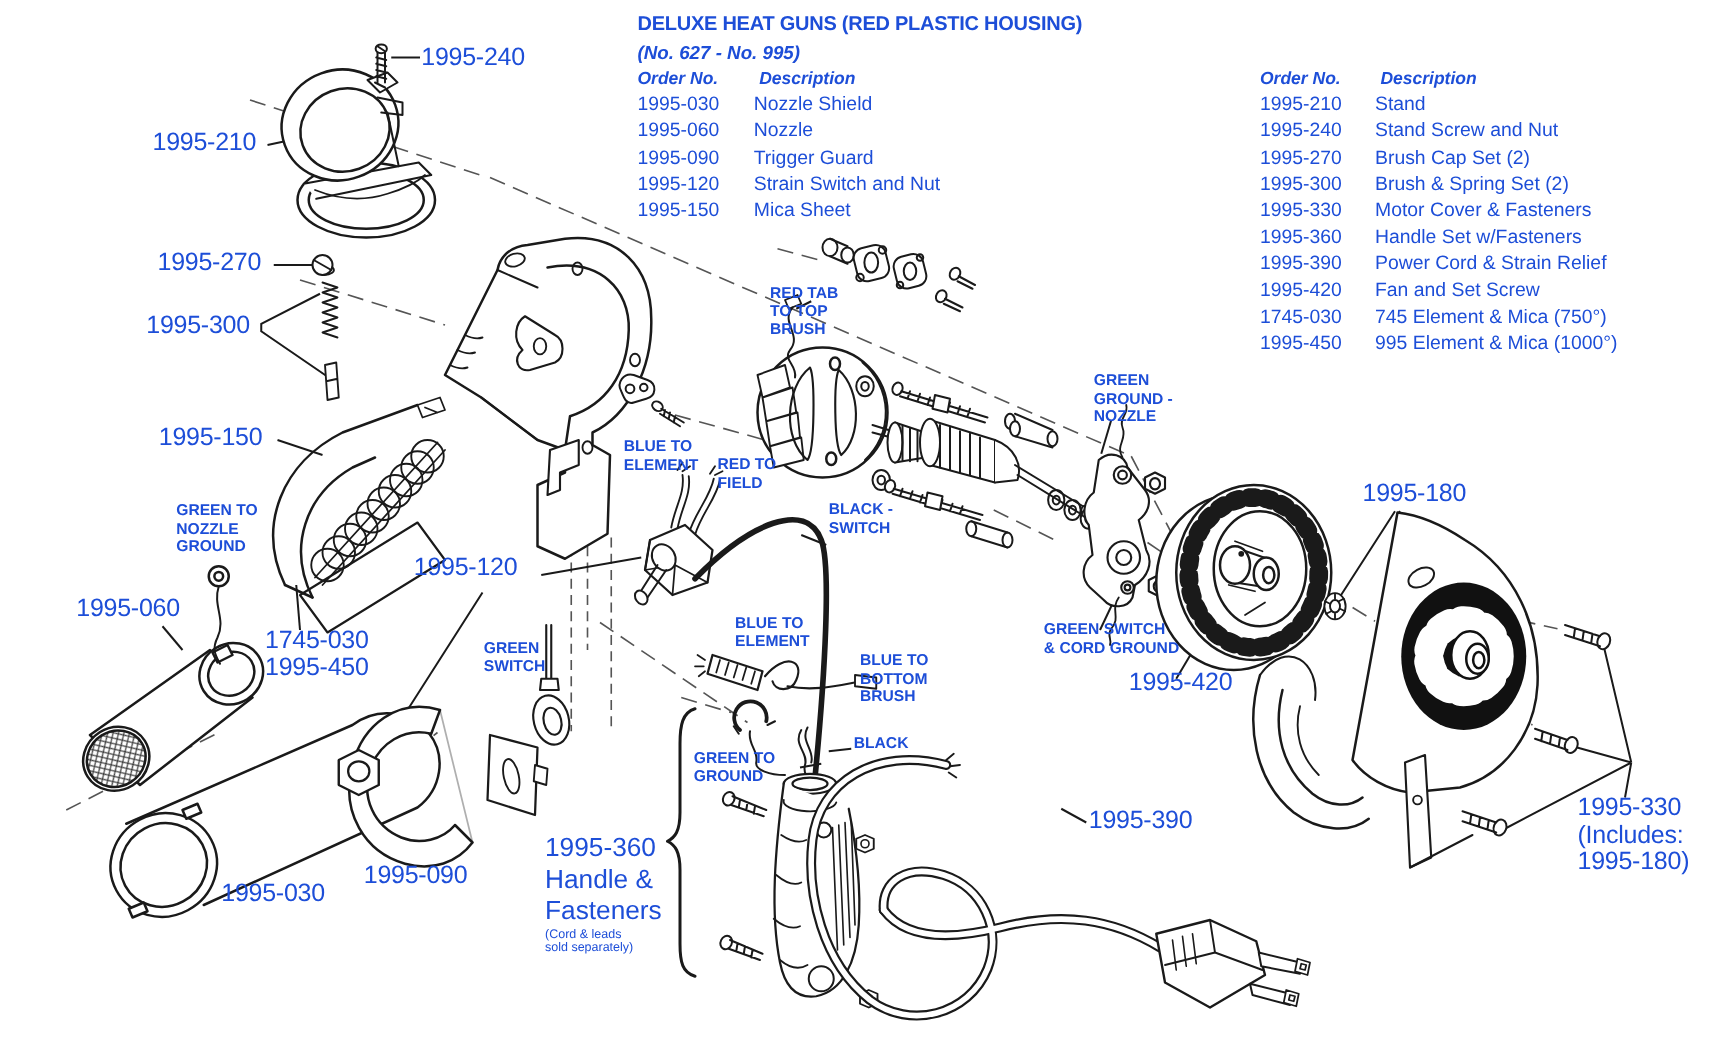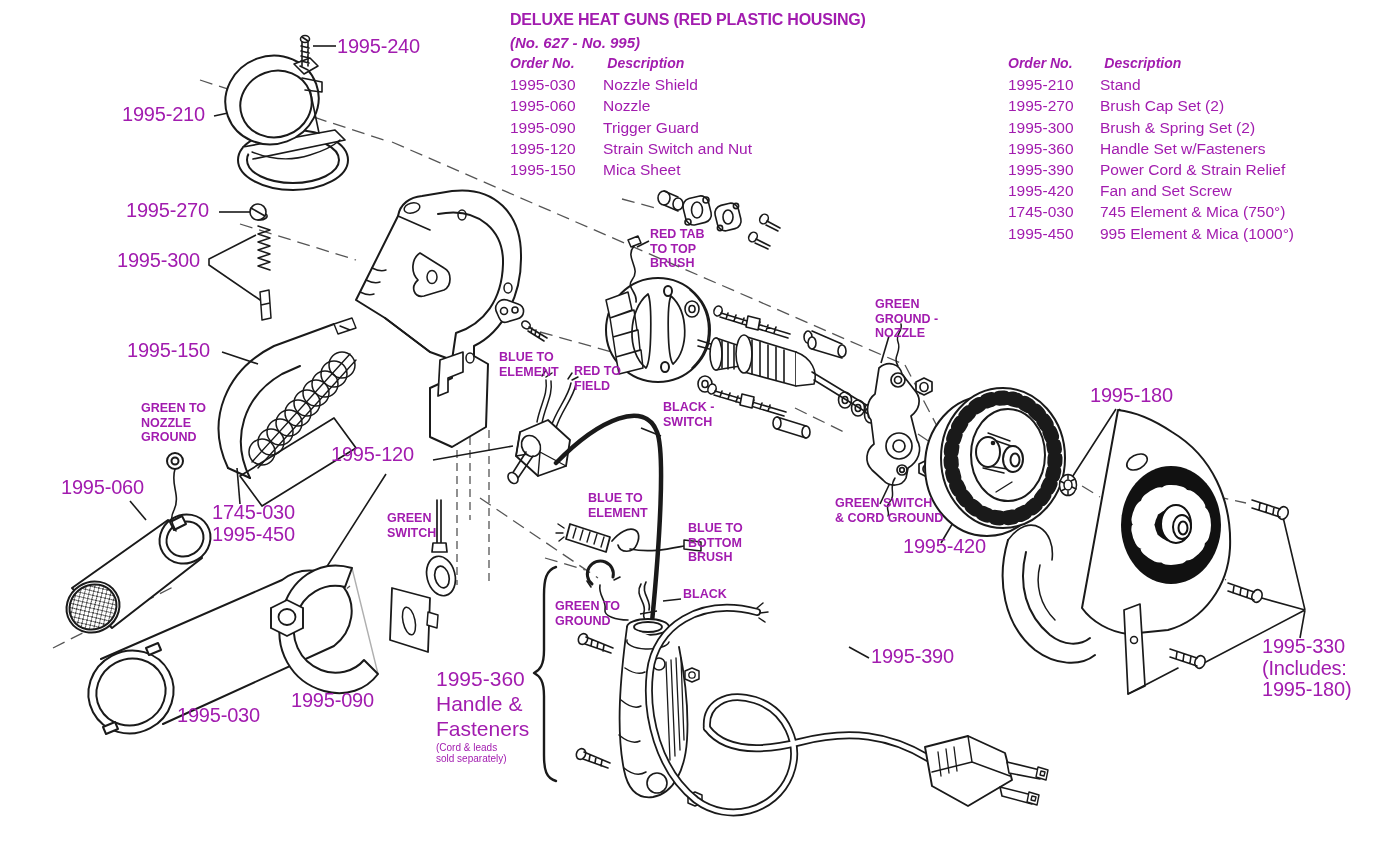--- a/index.html
+++ b/index.html
@@ -1,17 +1,17 @@
 <!DOCTYPE html>
 <html><head>
 <meta charset="utf-8">
 <style>
   html,body{margin:0;padding:0;background:#fff}
   .stage{position:relative;width:1381px;height:848px;background:#fff;overflow:hidden;
-         font-family:"Liberation Sans",sans-serif;color:#a21caf}
+         font-family:"Liberation Sans",sans-serif;color:#1d4ed8}
   .stage svg{position:absolute;left:0;top:0}
   .lbl{position:absolute;white-space:pre-line}
   .pn{font-size:20px;letter-spacing:-0.2px;line-height:1.08}
   .wl{font-size:12.5px;font-weight:bold;line-height:1.16}
   .hs{font-size:21px;line-height:1.2}
   .hn{font-size:10px;line-height:1.12}
   .title{font-size:16px;font-weight:bold;letter-spacing:-0.2px}
   .subtitle{font-size:15px;font-weight:bold;font-style:italic}
   .ptable{position:absolute}
   .thead span{font-weight:bold;font-style:italic;font-size:14px}
@@ -395,22 +395,24 @@
     <div class="trow"><span class="tno">1995-120</span><span>Strain Switch and Nut</span></div>
     <div class="trow"><span class="tno">1995-150</span><span>Mica Sheet</span></div>
   </div>
 
   <div class="ptable w92" style="left:1008px;top:52px">
     <div class="trow thead">
       <span class="tno">Order No.</span>
       <span>Description</span>
     </div>
     <div class="trow"><span class="tno">1995-210</span><span>Stand</span></div>
+    <div class="trow"><span class="tno">1995-240</span><span>Stand Screw and Nut</span></div>
     <div class="trow"><span class="tno">1995-270</span><span>Brush Cap Set (2)</span></div>
     <div class="trow"><span class="tno">1995-300</span><span>Brush &amp; Spring Set (2)</span></div>
+    <div class="trow"><span class="tno">1995-330</span><span>Motor Cover &amp; Fasteners</span></div>
     <div class="trow"><span class="tno">1995-360</span><span>Handle Set w/Fasteners</span></div>
     <div class="trow"><span class="tno">1995-390</span><span>Power Cord &amp; Strain Relief</span></div>
     <div class="trow"><span class="tno">1995-420</span><span>Fan and Set Screw</span></div>
     <div class="trow"><span class="tno">1745-030</span><span>745 Element &amp; Mica (750°)</span></div>
     <div class="trow"><span class="tno">1995-450</span><span>995 Element &amp; Mica (1000°)</span></div>
   </div>
 
   <div class="lbl pn" style="left:337px;top:36px">1995-240</div>
   <div class="lbl pn" style="left:122px;top:104px">1995-210</div>
   <div class="lbl pn" style="left:126px;top:200px">1995-270</div>
@@ -424,21 +426,21 @@
 1995-450</div>
   <div class="lbl pn" style="left:177px;top:705px">1995-030</div>
   <div class="lbl pn" style="left:291px;top:690px">1995-090</div>
   <div class="lbl pn" style="left:331px;top:444px">1995-120</div>
   <div class="lbl wl" style="left:387px;top:511px">GREEN
 SWITCH</div>
   <div class="lbl wl" style="left:499px;top:350px">BLUE TO
 ELEMENT</div>
   <div class="lbl wl" style="left:574px;top:364px">RED TO
 FIELD</div>
-  <div class="lbl wl" style="left:650px;top:227px">RED TAB
+  <div class="lbl wl" style="left:616px;top:227px">RED TAB
 TO TOP
 BRUSH</div>
   <div class="lbl wl" style="left:663px;top:400px">BLACK -
 SWITCH</div>
   <div class="lbl wl" style="left:875px;top:297px">GREEN
 GROUND -
 NOZZLE</div>
   <div class="lbl wl" style="left:835px;top:496px">GREEN SWITCH
 &amp; CORD GROUND</div>
   <div class="lbl pn" style="left:903px;top:536px">1995-420</div>

